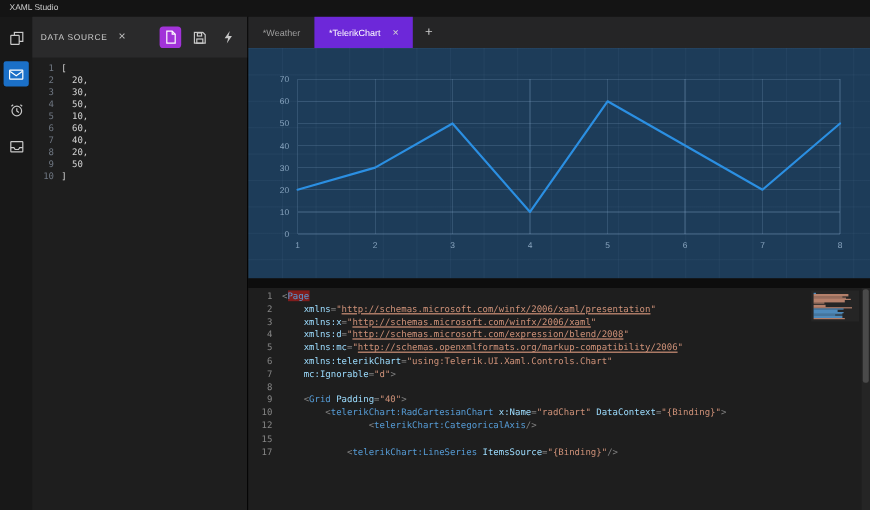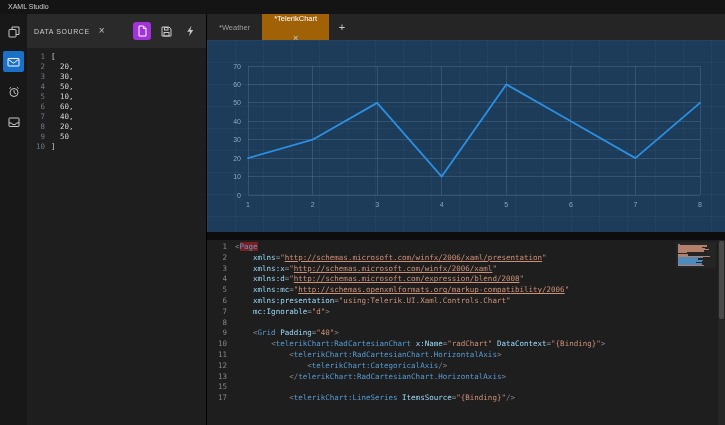--- a/index.html
+++ b/index.html
@@ -32,21 +32,21 @@
   .ds-editor{position:absolute;top:34px;left:0;right:0;bottom:0;padding-top:4px;
              font-family:"DejaVu Sans Mono",monospace;font-size:7.5px;line-height:10px;}
   .ds-line{display:flex;}
   .ds-line .ln{width:18px;flex:none;text-align:right;padding-right:6px;color:#6e7681;}
   .ds-line .lt{white-space:pre;color:#d4d4d4;}
 
   
   .main{position:absolute;left:207px;top:14px;right:0;bottom:0;}
   .tabbar{position:absolute;top:0;left:0;right:0;height:26px;background:#252526;display:flex;align-items:stretch;}
   .tab{display:flex;align-items:center;padding:0 12px;font-size:7.5px;color:#9d9d9d;gap:10px;cursor:pointer;}
-  .tab.active{background:#a16207;color:#fff;flex-direction:column;}
+  .tab.active{background:#6d28d9;color:#fff;}
   .tab-close{font-size:9px;color:#d0d0d0;}
   .tab-add{width:26px;display:flex;align-items:center;justify-content:center;color:#cccccc;font-size:11px;cursor:pointer;}
 
   
   .chart-panel{position:absolute;top:26px;left:0;right:0;height:192px;background:#1d3c59;
     background-image:linear-gradient(rgba(140,175,210,0.06) 1px,transparent 1px),
                      linear-gradient(90deg,rgba(140,175,210,0.06) 1px,transparent 1px);
     background-size:28px 22px;}
   #chart-svg{width:100%;height:100%;display:block;}
   #chart-svg .grid{stroke:rgba(140,175,210,0.20);stroke-width:1;shape-rendering:crispEdges;}
@@ -240,49 +240,41 @@
           <div class="code-line">
             <span class="ln">4</span>
             <span class="lt"><span style="color: rgb(212, 212, 212);">    </span><span style="color: rgb(156, 220, 254);">xmlns:d</span><span style="color: rgb(128, 128, 128);">=</span><span style="color: rgb(206, 145, 120);">"</span><span style="color: rgb(206, 145, 120); text-decoration: underline;">http://schemas.microsoft.com/expression/blend/2008</span><span style="color: rgb(206, 145, 120);">"</span></span>
           </div>
           <div class="code-line">
             <span class="ln">5</span>
             <span class="lt"><span style="color: rgb(212, 212, 212);">    </span><span style="color: rgb(156, 220, 254);">xmlns:mc</span><span style="color: rgb(128, 128, 128);">=</span><span style="color: rgb(206, 145, 120);">"</span><span style="color: rgb(206, 145, 120); text-decoration: underline;">http://schemas.openxmlformats.org/markup-compatibility/2006</span><span style="color: rgb(206, 145, 120);">"</span></span>
           </div>
           <div class="code-line">
             <span class="ln">6</span>
-            <span class="lt"><span style="color: rgb(212, 212, 212);">    </span><span style="color: rgb(156, 220, 254);">xmlns:presentation</span><span style="color: rgb(128, 128, 128);">=</span><span style="color: rgb(206, 145, 120);">"using:Telerik.UI.Xaml.Controls.Chart"</span></span>
+            <span class="lt"><span style="color: rgb(212, 212, 212);">    </span><span style="color: rgb(156, 220, 254);">xmlns:telerikChart</span><span style="color: rgb(128, 128, 128);">=</span><span style="color: rgb(206, 145, 120);">"using:Telerik.UI.Xaml.Controls.Chart"</span></span>
           </div>
           <div class="code-line">
             <span class="ln">7</span>
             <span class="lt"><span style="color: rgb(212, 212, 212);">    </span><span style="color: rgb(156, 220, 254);">mc:Ignorable</span><span style="color: rgb(128, 128, 128);">=</span><span style="color: rgb(206, 145, 120);">"d"</span><span style="color: rgb(128, 128, 128);">&gt;</span></span>
           </div>
           <div class="code-line">
             <span class="ln">8</span>
             <span class="lt"></span>
           </div>
           <div class="code-line">
             <span class="ln">9</span>
             <span class="lt"><span style="color: rgb(212, 212, 212);">    </span><span style="color: rgb(128, 128, 128);">&lt;</span><span style="color: rgb(86, 156, 214);">Grid</span><span style="color: rgb(212, 212, 212);"> </span><span style="color: rgb(156, 220, 254);">Padding</span><span style="color: rgb(128, 128, 128);">=</span><span style="color: rgb(206, 145, 120);">"40"</span><span style="color: rgb(128, 128, 128);">&gt;</span></span>
           </div>
           <div class="code-line">
             <span class="ln">10</span>
             <span class="lt"><span style="color: rgb(212, 212, 212);">        </span><span style="color: rgb(128, 128, 128);">&lt;</span><span style="color: rgb(86, 156, 214);">telerikChart:RadCartesianChart</span><span style="color: rgb(212, 212, 212);"> </span><span style="color: rgb(156, 220, 254);">x:Name</span><span style="color: rgb(128, 128, 128);">=</span><span style="color: rgb(206, 145, 120);">"radChart"</span><span style="color: rgb(212, 212, 212);"> </span><span style="color: rgb(156, 220, 254);">DataContext</span><span style="color: rgb(128, 128, 128);">=</span><span style="color: rgb(206, 145, 120);">"{Binding}"</span><span style="color: rgb(128, 128, 128);">&gt;</span></span>
           </div>
           <div class="code-line">
-            <span class="ln">11</span>
-            <span class="lt"><span style="color: rgb(212, 212, 212);">            </span><span style="color: rgb(128, 128, 128);">&lt;</span><span style="color: rgb(86, 156, 214);">telerikChart:RadCartesianChart.HorizontalAxis</span><span style="color: rgb(128, 128, 128);">&gt;</span></span>
-          </div>
-          <div class="code-line">
             <span class="ln">12</span>
             <span class="lt"><span style="color: rgb(212, 212, 212);">                </span><span style="color: rgb(128, 128, 128);">&lt;</span><span style="color: rgb(86, 156, 214);">telerikChart:CategoricalAxis</span><span style="color: rgb(128, 128, 128);">/&gt;</span></span>
-          </div>
-          <div class="code-line">
-            <span class="ln">13</span>
-            <span class="lt"><span style="color: rgb(212, 212, 212);">            </span><span style="color: rgb(128, 128, 128);">&lt;/</span><span style="color: rgb(86, 156, 214);">telerikChart:RadCartesianChart.HorizontalAxis</span><span style="color: rgb(128, 128, 128);">&gt;</span></span>
           </div>
           <div class="code-line">
             <span class="ln">15</span>
           </div>
           <div class="code-line">
             <span class="ln">17</span>
             <span class="lt"><span style="color: rgb(212, 212, 212);">            </span><span style="color: rgb(128, 128, 128);">&lt;</span><span style="color: rgb(86, 156, 214);">telerikChart:LineSeries</span><span style="color: rgb(212, 212, 212);"> </span><span style="color: rgb(156, 220, 254);">ItemsSource</span><span style="color: rgb(128, 128, 128);">=</span><span style="color: rgb(206, 145, 120);">"{Binding}"</span><span style="color: rgb(128, 128, 128);">/&gt;</span></span>
           </div>
         </div>
       <div class="minimap" id="minimap">

